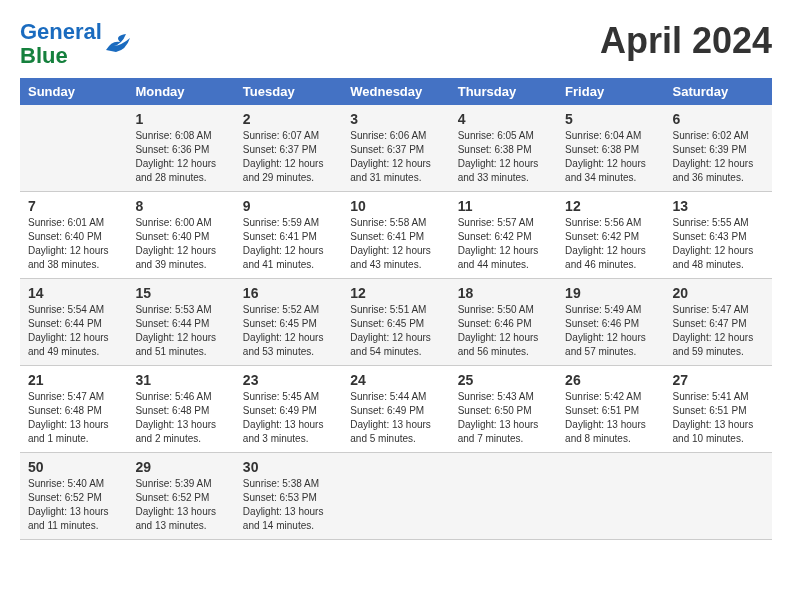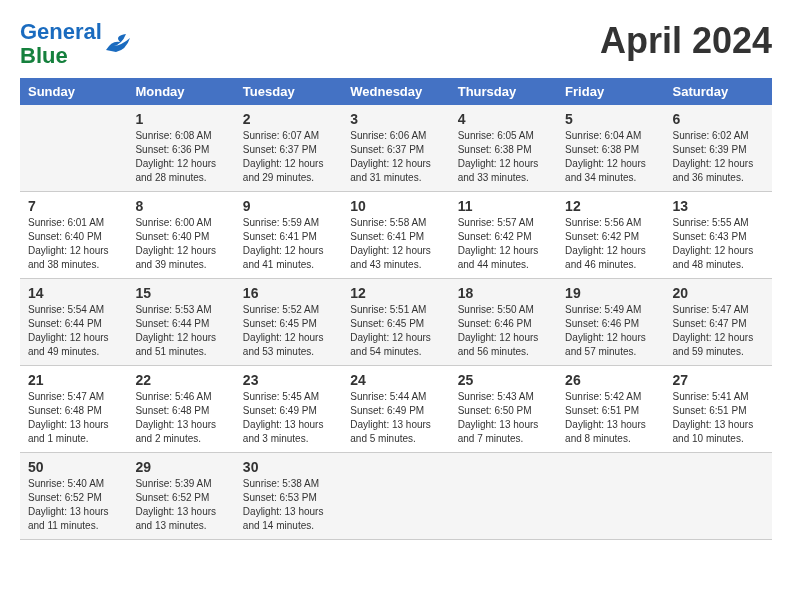--- a/index.html
+++ b/index.html
@@ -207,21 +207,21 @@
           <span class="day-number">20</span>
           <div class="day-info">Sunrise: 5:47 AM<br>Sunset: 6:47 PM<br>Daylight: 12 hours<br>and 59 minutes.</div>
         </td>
       </tr>
       <tr>
         <td>
           <span class="day-number">21</span>
           <div class="day-info">Sunrise: 5:47 AM<br>Sunset: 6:48 PM<br>Daylight: 13 hours<br>and 1 minute.</div>
         </td>
         <td>
-          <span class="day-number">22</span>
+          <span class="day-number">31</span>
           <div class="day-info">Sunrise: 5:46 AM<br>Sunset: 6:48 PM<br>Daylight: 13 hours<br>and 2 minutes.</div>
         </td>
         <td>
           <span class="day-number">23</span>
           <div class="day-info">Sunrise: 5:45 AM<br>Sunset: 6:49 PM<br>Daylight: 13 hours<br>and 3 minutes.</div>
         </td>
         <td>
           <span class="day-number">24</span>
           <div class="day-info">Sunrise: 5:44 AM<br>Sunset: 6:49 PM<br>Daylight: 13 hours<br>and 5 minutes.</div>
         </td>

